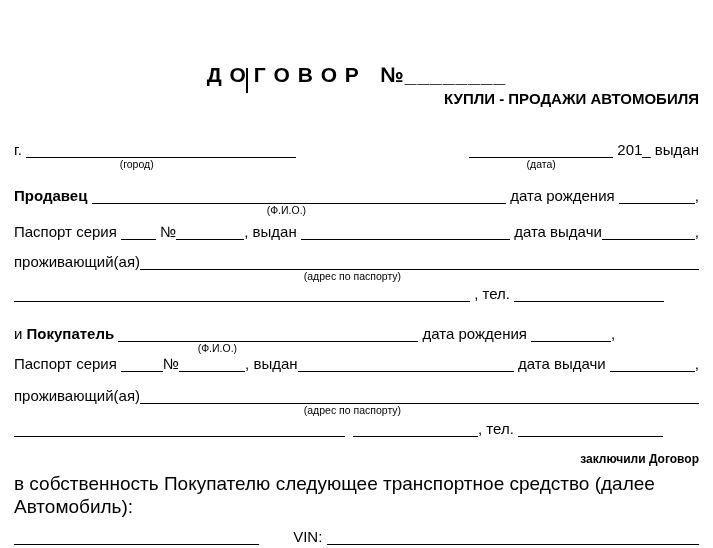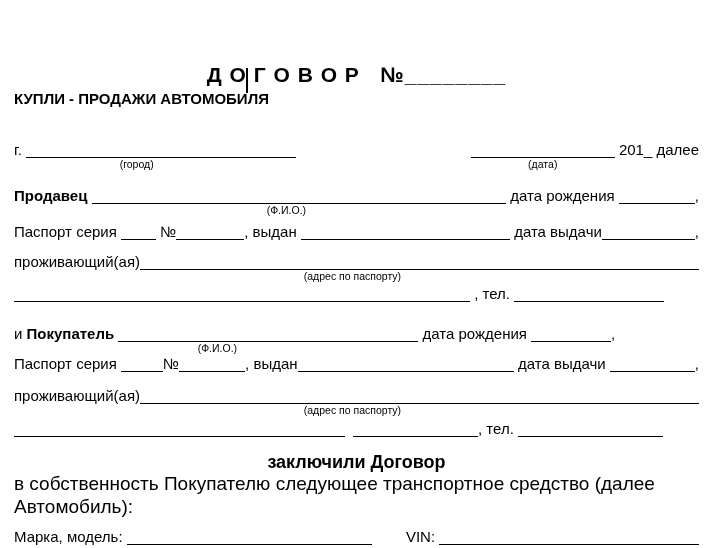--- a/index.html
+++ b/index.html
@@ -3,31 +3,31 @@
 <meta charset="utf-8">
 <style>
   html,body{margin:0;padding:0;}
   body{
     width:713px;height:548px;overflow:hidden;background:#ffffff;color:#000;
     font-family:"Liberation Sans","DejaVu Sans",sans-serif;
   }
   .page{position:relative;width:713px;height:548px;box-sizing:border-box;padding:24px 14px 0 14px;margin-top:39px;}
   .caret{position:absolute;left:246px;top:29px;width:2px;height:25px;background:#000;}
   .title{text-align:center;font-weight:bold;font-size:21px;letter-spacing:1px;height:27px;white-space:pre;}
-  .subtitle{text-align:left;font-weight:bold;font-size:15px;height:19px;margin-bottom:30px;}
+  .subtitle{text-align:right;font-weight:bold;font-size:15px;height:19px;margin-bottom:30px;}
   .row{display:flex;align-items:flex-end;font-size:15px;height:19px;position:relative;}
   .row span{white-space:pre;}
   .bold{font-weight:bold;}
   .b{position:relative;border-bottom:1.2px solid #000;height:15px;box-sizing:border-box;flex-shrink:0;text-decoration:underline;}
   .fillb{flex:1 1 auto;}
   .cap{position:absolute;top:15px;left:50%;transform:translateX(-50%);font-size:10.5px;color:#000;white-space:nowrap;}
   .fill{flex:1 1 auto;}
   .mr8{margin-right:8px;}
   .mr30{margin-right:30px;}
-  .heading{text-align:center;font-weight:bold;font-size:18px;height:19px;margin-bottom:1px;}
+  .heading{text-align:right;font-weight:bold;font-size:12px;height:19px;margin-bottom:1px;}
   .para1{font-size:15px;line-height:23px;text-align:justify;text-align-last:justify;}
   .para2{font-size:19px;line-height:23px;margin-bottom:8px;}
   .it{font-style:italic;}
 </style>
 </head>
 <body>
 
 <div class="page">
 
   <div class="caret"></div>
@@ -37,21 +37,21 @@
 
   <div class="row" style="margin-bottom:27px">
     <span>г. </span>
     <div class="b" style="width:270px">
       <span class="cap" style="left:41%">(город)</span>
     </div>
     <div class="fill"></div>
     <div class="b" style="width:144px">
       <span class="cap">(дата)</span>
     </div>
-    <span> 201_ далее</span>
+    <span> 201_ выдан</span>
   </div>
 
   <div class="row" style="margin-bottom:17px">
     <span class="bold">Продавец </span>
     <div class="b fillb">
       <span class="cap" style="left:47%">(Ф.И.О.)</span>
     </div>
     <span> дата рождения </span>
     <div class="b" style="width:76px"></div>
     <span>,</span>
@@ -116,21 +116,20 @@
     <div class="b mr8" style="width:331px"></div>
     <div class="b" style="width:125px"></div>
     <span>, тел. </span>
     <div class="b" style="width:145px"></div>
   </div>
 
   <div class="heading">заключили Договор</div>
   <div class="para2">в собственность Покупателю следующее транспортное средство (далее Автомобиль):</div>
 
   <div class="row" style="margin-bottom:4px">
-    <span>Марка, модель: </span>
     <div class="b mr30" style="width:245px"></div>
     <span> VIN: </span>
     <div class="b fillb"></div>
   </div>
 
   <div class="row" style="margin-bottom:0">
     <span>Тип ТС </span>
     <div class="b" style="width:285px"></div>
     <span> Кузов №</span>
     <div class="b fillb"></div>

